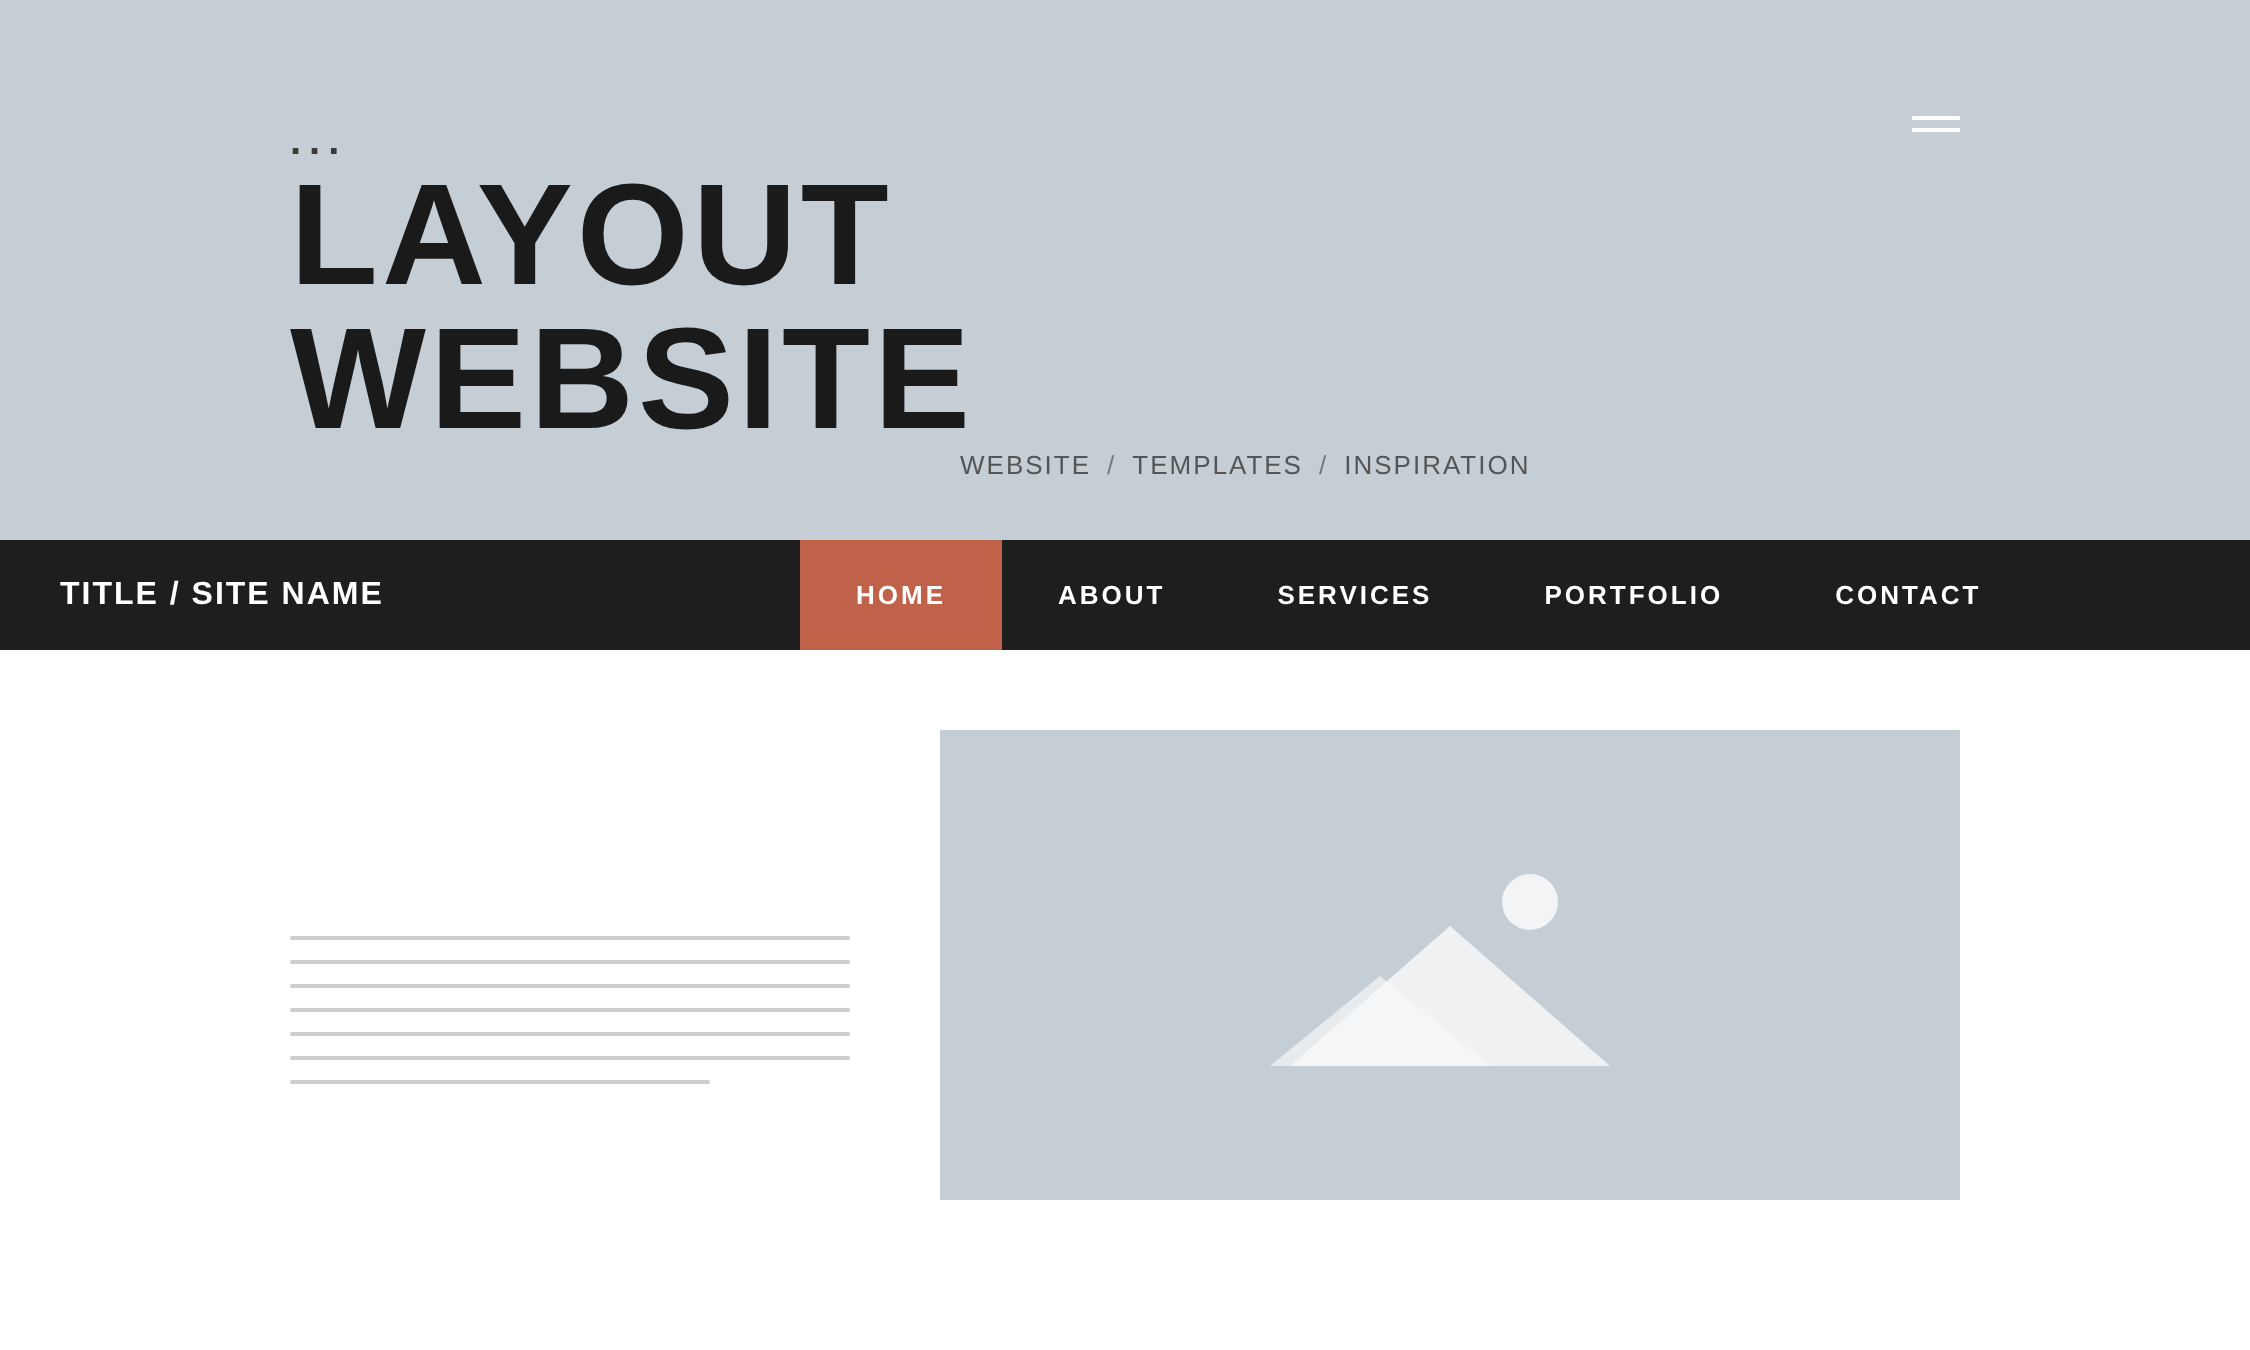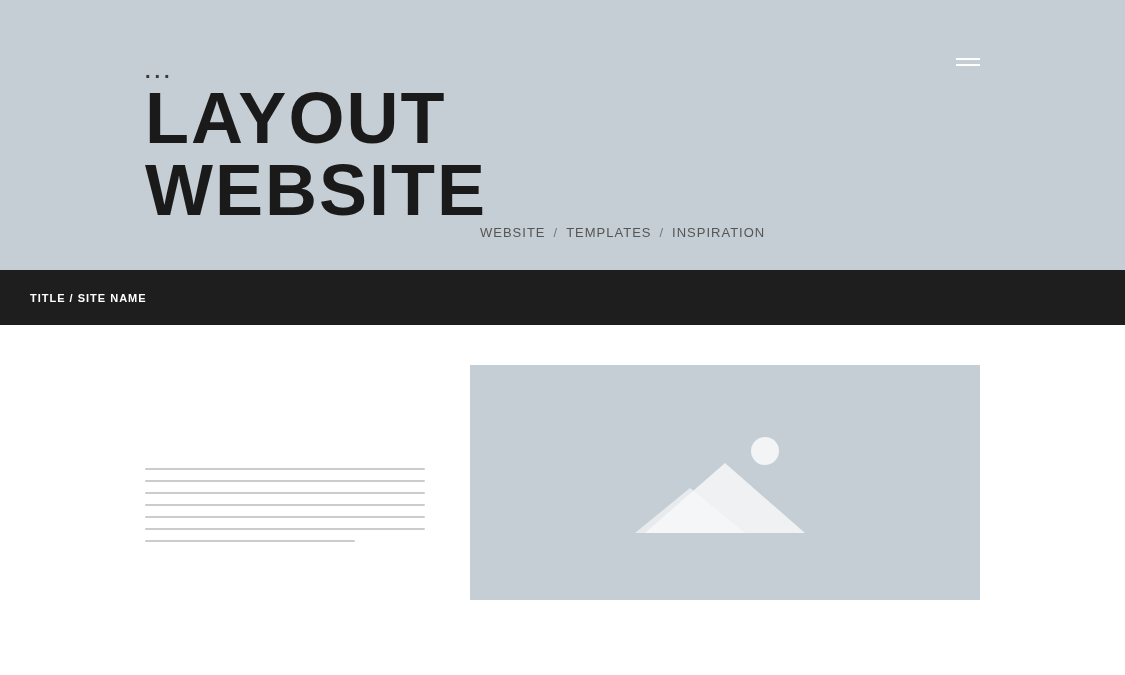--- a/index.html
+++ b/index.html
@@ -97,21 +97,21 @@
       height: 55px;
       display: flex;
       align-items: stretch;
     }
 
     .nav-brand {
       display: flex;
       align-items: center;
       padding: 0 30px;
       color: #fff;
-      font-size: 11px;
+      font-size: 16px;
       font-weight: bold;
       letter-spacing: 1px;
       text-transform: uppercase;
       min-width: 400px;
     }
 
     .nav-items {
       display: flex;
       align-items: stretch;
       flex: 1;
@@ -209,20 +209,27 @@
   </div>
 
   <div class="hamburger-menu">
     <div class="bar"></div>
     <div class="bar"></div>
   </div>
 </div>
 
 <nav class="nav-bar">
   <div class="nav-brand">TITLE / SITE NAME</div>
+  <div class="nav-items">
+    <div class="nav-item active">HOME</div>
+    <div class="nav-item">ABOUT</div>
+    <div class="nav-item">SERVICES</div>
+    <div class="nav-item">PORTFOLIO</div>
+    <div class="nav-item">CONTACT</div>
+  </div>
 </nav>
 
 <div class="main-content">
 
   <div class="text-content">
     <div class="text-lines">
       <div class="text-line"></div>
       <div class="text-line"></div>
       <div class="text-line"></div>
       <div class="text-line"></div>

